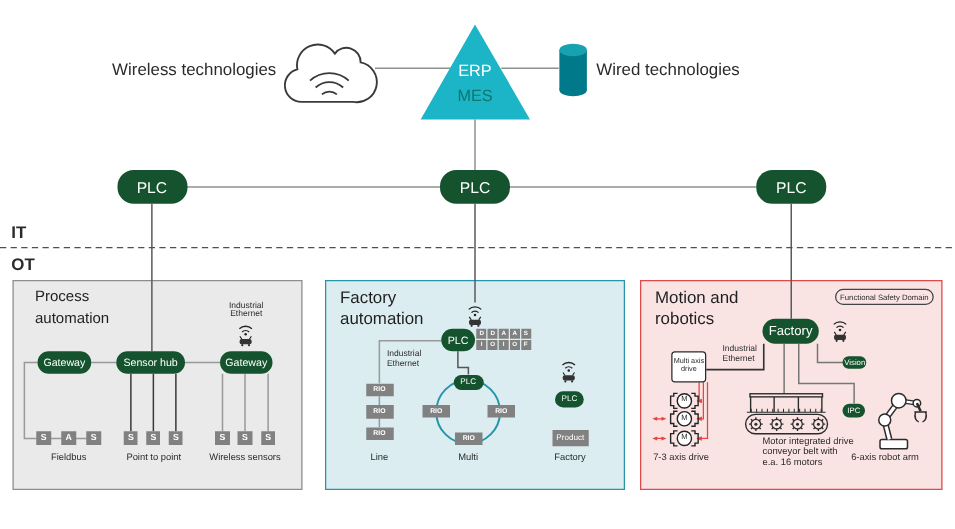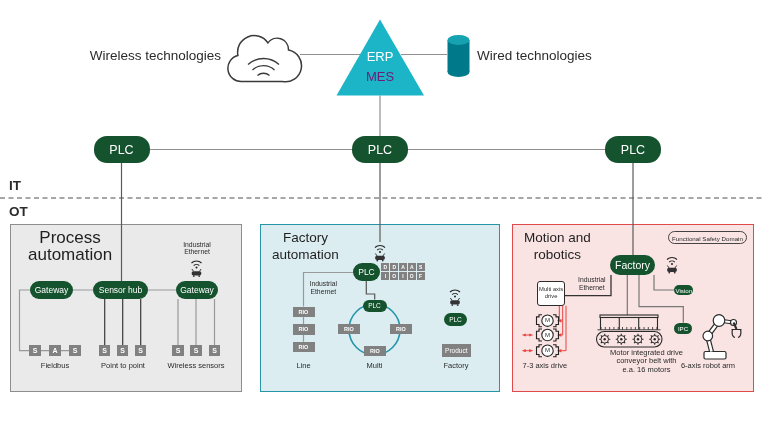--- a/index.html
+++ b/index.html
@@ -1,21 +1,21 @@
 <!DOCTYPE html>
 <html><head>
 <meta charset="utf-8">
 <style>
   html,body{margin:0;padding:0;background:#fff;}
   #stage{position:relative;width:764px;height:423px;background:#fff;font-family:"Liberation Sans",sans-serif;overflow:hidden;color:#262626;}
   .abs{position:absolute;}
   .box{position:absolute;display:flex;align-items:center;justify-content:center;color:#fff;box-sizing:border-box;}
   .teal{background:#14532d;border-radius:13px;}
   .graybox{background:#818181;}
-  .lbl{position:absolute;color:#2b2b2b;text-align:center;}
+  .lbl{position:absolute;color:#2b2b2b;}
   .center{text-align:center;}
   .pre{white-space:pre-line;}
   .panel{position:absolute;box-sizing:border-box;top:224px;height:167.5px;}
 </style>
 </head>
 <body>
 
 <div id="stage">
 
   <div class="panel" style="left:9.5px;width:232px;background:#eaeaea;border:1.5px solid #8e8e8e;"></div>
@@ -146,36 +146,36 @@
       <circle cx="719" cy="320.5" r="5.8" stroke="#2b2b2b" stroke-width="1.2" fill="#fff"></circle>
       <circle cx="733.5" cy="322.5" r="3" stroke="#2b2b2b" stroke-width="1.2" fill="#fff"></circle>
       <path d="M733.5,322.5 L736.5,329" stroke="#2b2b2b" stroke-width="2"></path>
       <path d="M731.5,329.5 h10 M732.5,329.5 c-1.5,4.5 0.5,7.5 2.5,8 M740.5,329.5 c1.5,4.5 -0.5,7.5 -2.5,8" stroke="#2b2b2b" stroke-width="1.2" fill="none"></path>
     </g>
   </svg>
 
   <div class="lbl" style="left:40px;top:48px;width:181px;text-align:right;font-size:13.5px;">Wireless technologies</div>
   <div class="lbl" style="left:477px;top:48px;font-size:13.5px;">Wired technologies</div>
   <div class="lbl" style="left:355px;top:49px;width:50px;text-align:center;color:#fff;font-size:13px;">ERP</div>
-  <div class="lbl" style="left:355px;top:69px;width:50px;text-align:center;color:#701a75;font-size:13px;">MES</div>
+  <div class="lbl" style="left:355px;top:69px;width:50px;text-align:center;color:#0f766e;font-size:13px;">MES</div>
 
   <div class="box teal" style="left:93.5px;top:136px;width:56px;height:27px;font-size:12.5px;">
       <span>PLC</span>
     </div>
   <div class="box teal" style="left:352px;top:136px;width:56px;height:27px;font-size:12.5px;">
       <span>PLC</span>
     </div>
   <div class="box teal" style="left:605px;top:136px;width:56px;height:27px;font-size:12.5px;">
       <span>PLC</span>
     </div>
 
   <div class="lbl" style="left:9px;top:177.5px;font-size:13.5px;font-weight:600;">IT</div>
   <div class="lbl" style="left:9px;top:203.5px;font-size:13.5px;font-weight:600;">OT</div>
 
-  <div class="lbl pre" style="left:28px;top:229px;font-size:17px;line-height:17px;color:#1f1f1f;">Process
+  <div class="lbl pre" style="left:28px;top:229px;font-size:12px;line-height:17px;color:#1f1f1f;">Process
 automation</div>
   <div class="lbl pre center" style="left:172px;top:240.5px;width:50px;font-size:6.8px;line-height:7.8px;">Industrial
 Ethernet</div>
   <div class="box teal" style="left:30px;top:281px;width:43px;height:18px;font-size:8.5px;">
       <span>Gateway</span>
     </div>
   <div class="box teal" style="left:93px;top:281px;width:55px;height:18px;font-size:8.5px;">
       <span>Sensor hub</span>
     </div>
   <div class="box teal" style="left:176px;top:281px;width:42px;height:18px;font-size:8.5px;">

